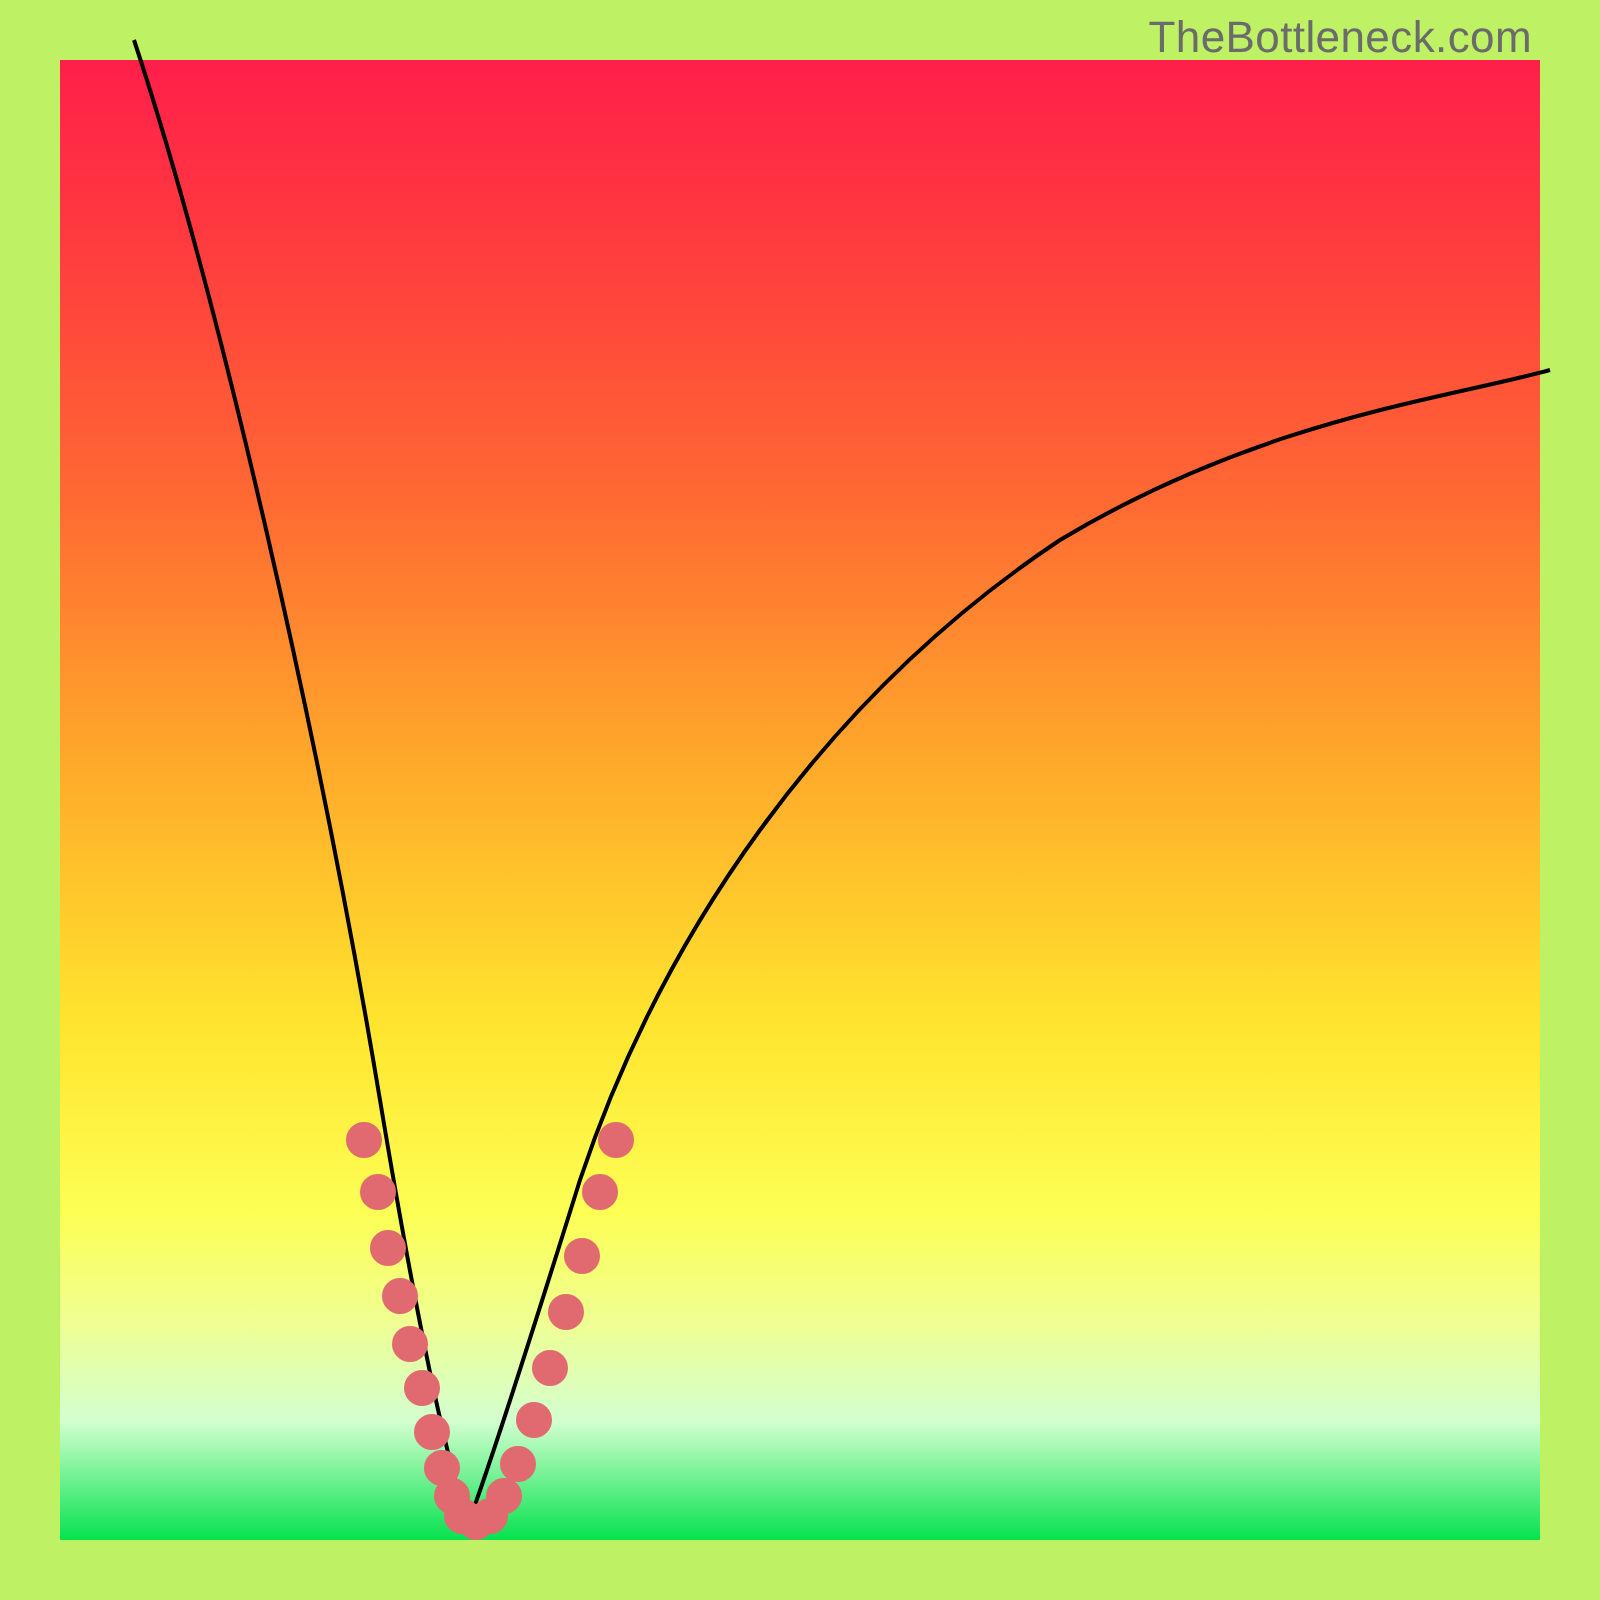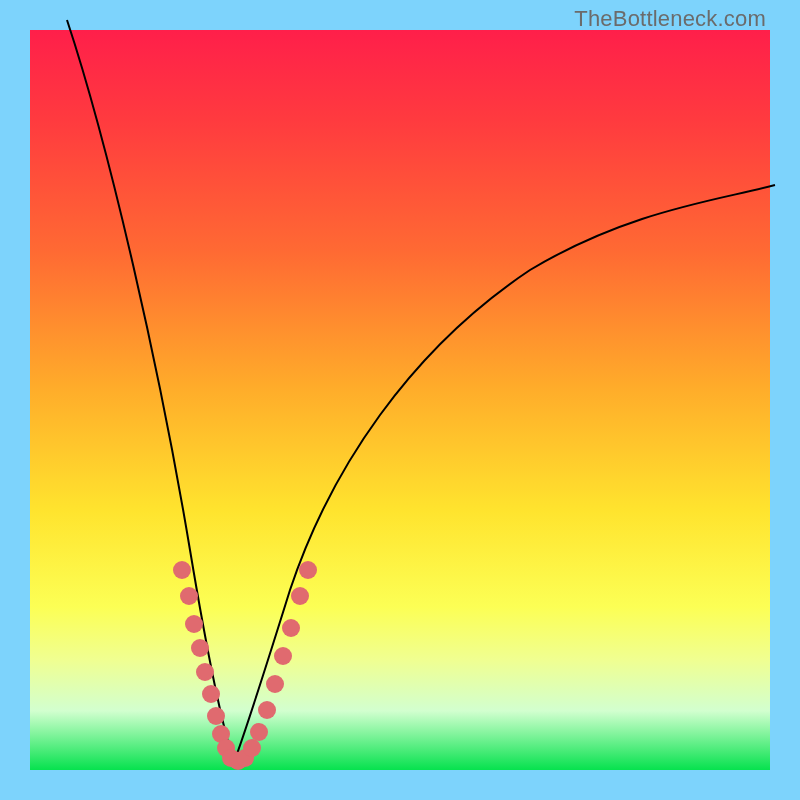--- a/index.html
+++ b/index.html
@@ -8,21 +8,21 @@
     width: 800px;
     height: 800px;
     overflow: hidden;
     background: #000;
     font-family: Arial, Helvetica, sans-serif;
   }
   .frame {
     position: absolute;
     left: 0; top: 0;
     width: 800px; height: 800px;
-    background: #7dd3fc;
+    background: #bef264;
   }
   .plot {
     position: absolute;
     left: 30px;
     top: 30px;
     width: 740px;
     height: 740px;
     background: linear-gradient(to bottom,
       #ff1f4a 0%,
       #ff3a3f 12%,

